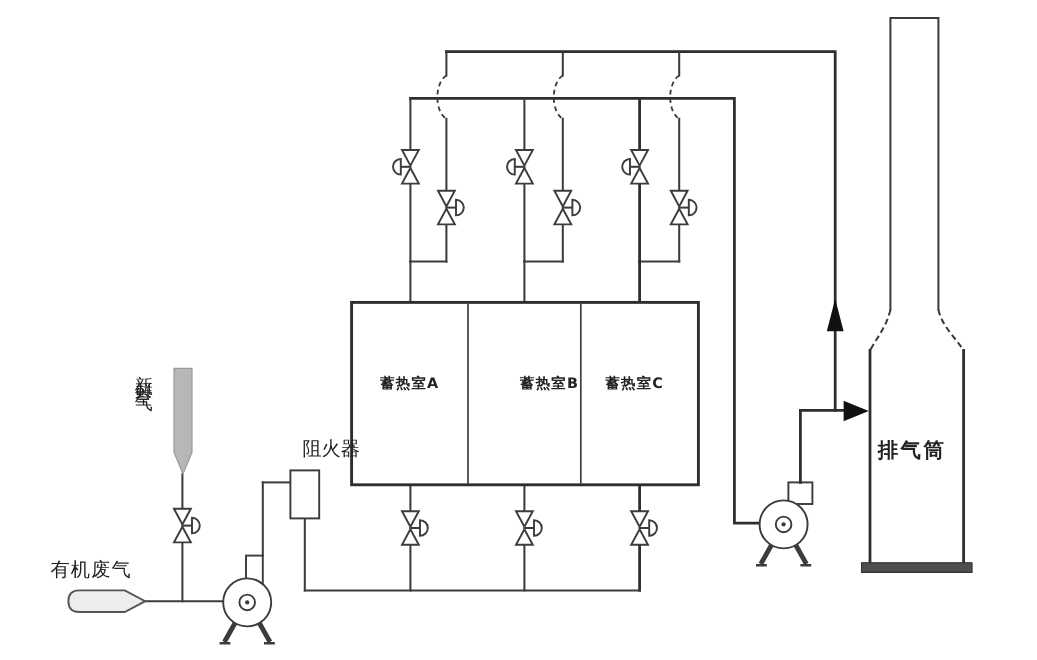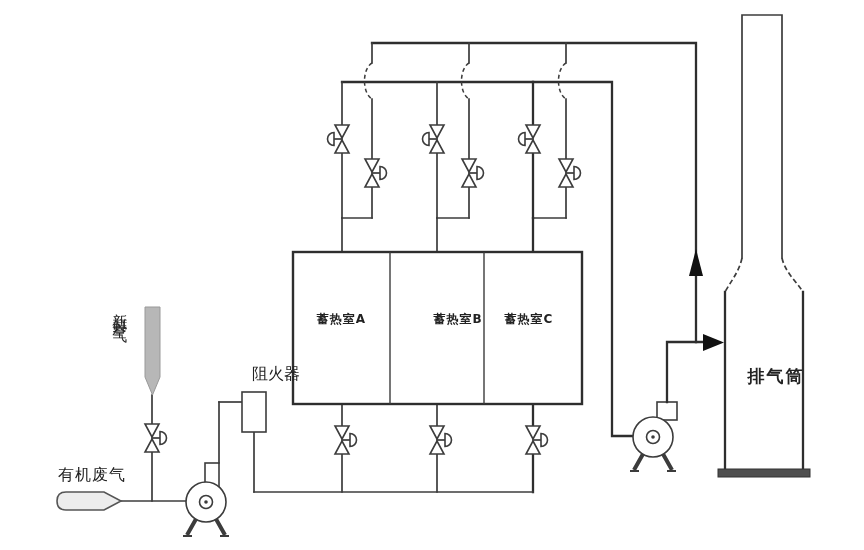--- a/index.html
+++ b/index.html
@@ -11,24 +11,24 @@
   .p   {stroke:#3c3c3c;stroke-width:1.7;fill:none;stroke-linecap:square;}
   .pb  {stroke:#2e2e2e;stroke-width:2.3;fill:none;stroke-linecap:square;}
   .hop {stroke:#3c3c3c;stroke-width:1.5;fill:none;stroke-dasharray:4 3;}
   .box {stroke:#2e2e2e;stroke-width:2.4;fill:#ffffff;}
   .divider{stroke:#3c3c3c;stroke-width:1.4;}
   .sym {stroke:#3c3c3c;stroke-width:1.6;fill:#ffffff;}
   .solid{fill:#111111;stroke:none;}
   .flare{stroke:#3c3c3c;stroke-width:1.7;fill:none;stroke-dasharray:5 3;}
   .lbl{position:absolute;color:#222222;line-height:1.25;}
   .lbl-vertical{writing-mode:vertical-rl;text-orientation:upright;font-size:15px;letter-spacing:5px;font-weight:500;}
-  .lbl-waste{font-size:16px;font-weight:500;letter-spacing:1px;margin-left:16px;}
+  .lbl-waste{font-size:16px;font-weight:500;letter-spacing:1px;}
   .lbl-flame{font-size:16px;text-align:center;}
   .lbl-chamber{font-size:12px;font-weight:bold;text-align:center;letter-spacing:1px;}
-  .lbl-stack{font-size:17px;font-weight:bold;text-align:center;letter-spacing:2px;padding-left:16px;}
+  .lbl-stack{font-size:17px;font-weight:bold;text-align:center;letter-spacing:2px;}
 </style>
 </head>
 <body>
 
 <div class="canvas">
 
   <svg width="864" height="550" viewBox="0 0 864 550">
     <defs>
 
       <g id="valve">

